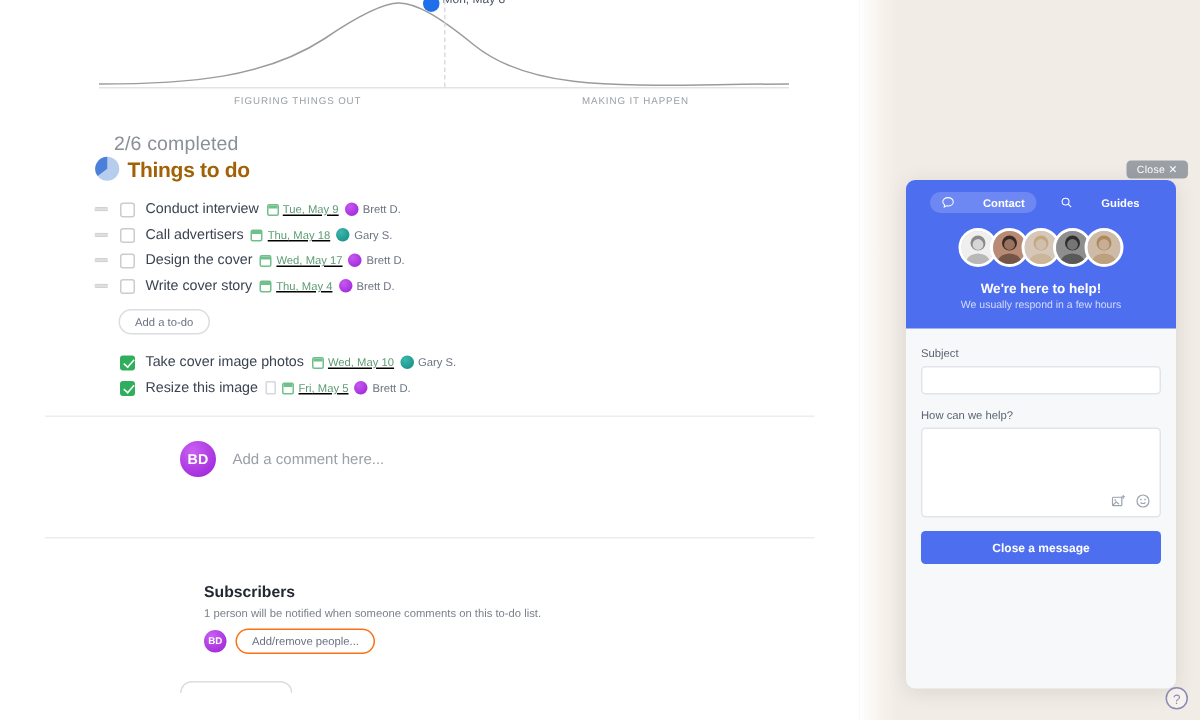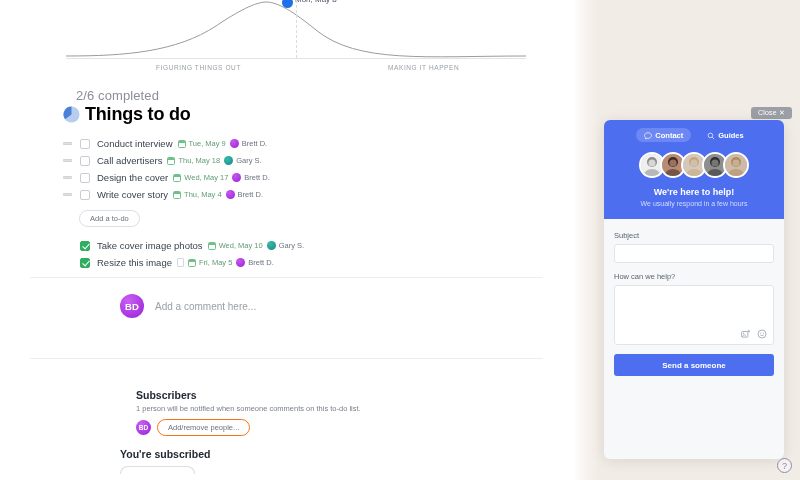--- a/index.html
+++ b/index.html
@@ -56,21 +56,21 @@
   .phase.left  { left: 156px; }
   .phase.right { left: 388px; }
 
   
   .todo-sec { position: absolute; left: 0; top: 88px; width: 573px; }
   .completed-count {
     margin-left: 76px; font-size: 13px; color: #8a8f98; letter-spacing: .1px;
   }
   .title-row { display: flex; align-items: center; margin-left: 63px; margin-top: 1px; }
   .pie { width: 17px; height: 17px; margin-right: 5px; flex: none; }
-  .todo-title { font-size: 18px; font-weight: bold; color: #000000; letter-spacing: -.2px; }
+  .todo-title { font-size: 14px; font-weight: bold; color: #a16207; letter-spacing: -.2px; }
 
   .todo-list { margin-top: 10px; }
   .todo-row { display: flex; align-items: center; height: 17px; padding-left: 63px; text-align: center; }
   .grip {
     width: 9px; height: 3px; flex:none; margin-right: 8px;
     background: #e0e0e0; border-radius: 1px;
     border-top: 1px solid #d2d2d2; border-bottom: 1px solid #d2d2d2;
   }
   .cbox {
     width: 10px; height: 10px; flex:none; margin-right: 7px;
@@ -80,21 +80,21 @@
     background: #2fae5e; border-color: #2fae5e;
     position: relative;
   }
   .cbox.done::after{
     content:""; position:absolute; left:3px; top:0.5px;
     width:3px; height:6px; border:solid #fff; border-width:0 1.5px 1.5px 0;
     transform: rotate(42deg);
   }
   .todo-text { font-size: 9.5px; color: #3a4350; margin-right: 5px; white-space: nowrap;}
   .todo-text.done { color:#3a4350; }
-  .date-chip { display:inline-flex; align-items:center; margin-right: 4px; }
+  .date-chip { display:inline-flex; align-items:center; margin-right: 4px; text-decoration: underline; }
   .cal-ico {
     width: 8px; height: 8px; flex:none; margin-right: 3px;
     border: 1px solid #6fc08a; border-radius: 1.5px; background:#fff;
     position: relative;
   }
   .cal-ico::before{
     content:""; position:absolute; left:0; top:0; right:0; height:2px; background:#6fc08a;
   }
   .date-txt { font-size: 7.5px; color: #5e9b74; white-space: nowrap; }
   .who { display:inline-flex; align-items:center; }
@@ -162,21 +162,21 @@
   .chat {
     position:absolute; left: 604px; top: 120px;
     width: 180px; height: 339px;
     background:#f7f8fa; border-radius: 6px;
     box-shadow: 0 2px 14px rgba(0,0,0,.10);
     overflow:hidden;
   }
   .chat-head { background:#4e6ef0; padding: 8px 0 12px; }
   .chat-tabs { display:flex; justify-content:center; align-items:center; gap: 8px; }
   .tab {
-    display:flex; align-items:flex-end; gap:3px;
+    display:flex; align-items:flex-start; gap:19px;
     font-size: 7.5px; font-weight:bold; color:#fff;
     padding: 2.5px 8px; border-radius: 10px;
   }
   .tab.active { background: rgba(255,255,255,.18); }
   .av-strip { display:flex; justify-content:center; margin-top: 10px; }
   .av-ph {
     width: 26px; height: 26px; border-radius: 50%;
     border: 2px solid #ffffff; margin-left: -5px; overflow:hidden;
     background:#c9c9c9;
   }
@@ -339,21 +339,20 @@
     <div class="subs">
       <div class="sub-h">Subscribers</div>
       <div class="sub-p">1 person will be notified when someone comments on this to-do list.</div>
       <div class="sub-row">
         <div class="av-sm">BD</div>
         <div class="pill">Add/remove people...</div>
       </div>
     </div>
 
     <div class="subs2">
-      <div class="sub-h">You're subscribed</div>
       <div class="pill-cut"></div>
     </div>
 
   </div>
 
   <div class="cream-bg"></div>
 
   <div class="close-btn">Close ✕</div>
 
   <div class="chat">
@@ -425,19 +424,19 @@
             <path d="M12.5 1.5 v4 M10.5 3.5 h4" stroke="#9aa3ad" stroke-width="1.2"></path>
           </svg>
           <svg width="10" height="10" viewBox="0 0 16 16">
             <circle cx="8" cy="8" r="6.4" fill="none" stroke="#9aa3ad" stroke-width="1.3"></circle>
             <circle cx="5.8" cy="6.4" r=".9" fill="#9aa3ad"></circle>
             <circle cx="10.2" cy="6.4" r=".9" fill="#9aa3ad"></circle>
             <path d="M5.4 9.6 Q8 11.8 10.6 9.6" fill="none" stroke="#9aa3ad" stroke-width="1.2"></path>
           </svg>
         </div>
       </div>
-      <div class="send-btn">Send a someone</div>
+      <div class="send-btn">Close a message</div>
     </div>
   </div>
 
   <div class="help-btn">?</div>
 
 </div>
 
 </body></html>

